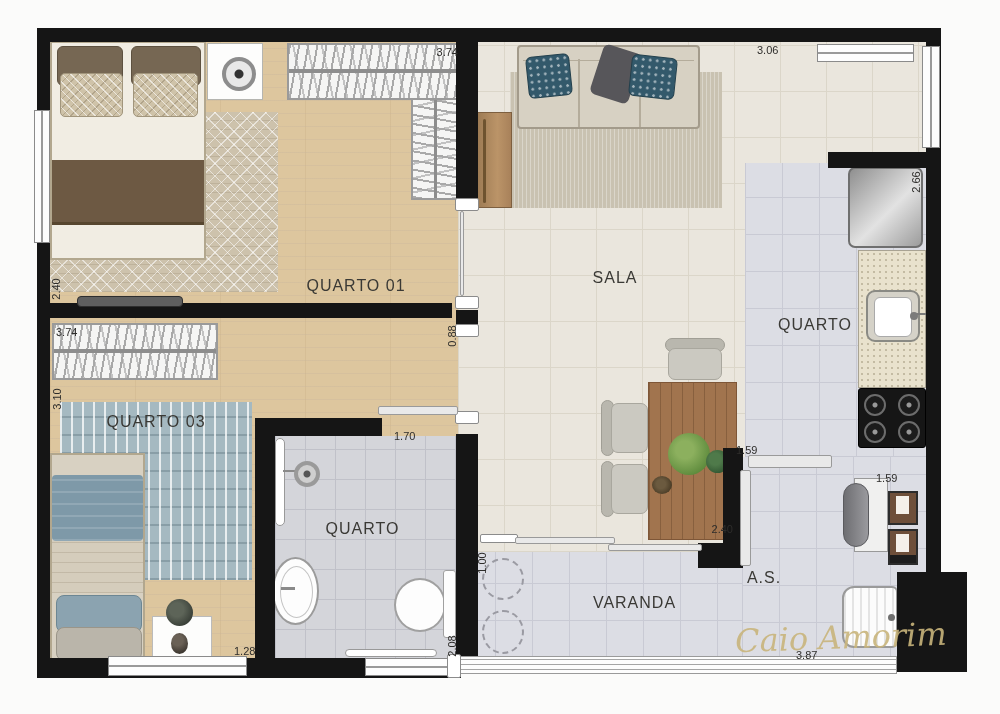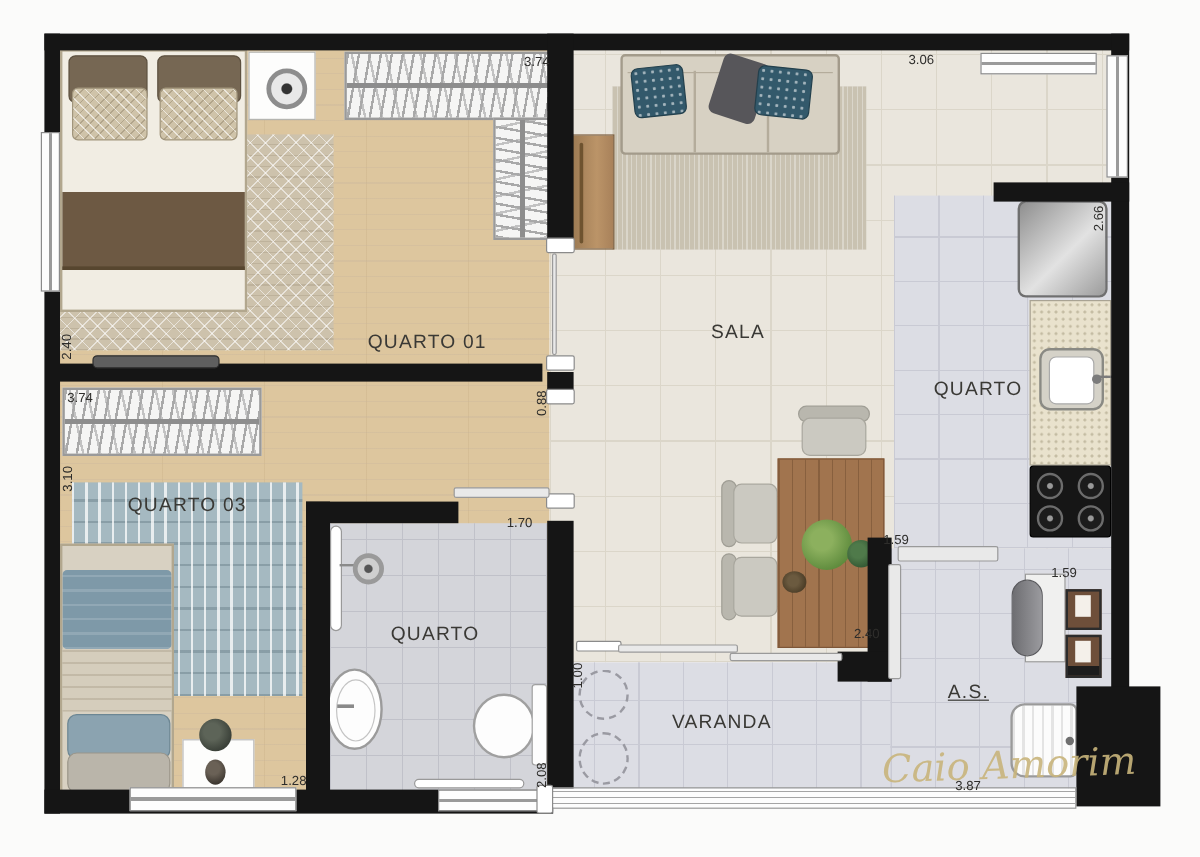--- a/index.html
+++ b/index.html
@@ -203,31 +203,31 @@
   <div class="abs leaf" style="left:515px;top:537px;width:100px;height:7px;"></div>
   <div class="abs leaf" style="left:608px;top:544px;width:94px;height:7px;"></div>
   <div class="abs leaf" style="left:748px;top:455px;width:84px;height:13px;"></div>
   <div class="abs leaf" style="left:740px;top:470px;width:11px;height:96px;"></div>
 
   <div class="abs rlabel" style="left:300px;top:238px;width:112px;margin-top:39px;">QUARTO 01</div>
   <div class="abs rlabel" style="left:100px;top:413px;width:112px;">QUARTO 03</div>
   <div class="abs rlabel" style="left:580px;top:269px;width:70px;">SALA</div>
   <div class="abs rlabel" style="left:770px;top:316px;width:90px;">QUARTO</div>
   <div class="abs rlabel" style="left:325px;top:520px;width:75px;">QUARTO</div>
-  <div class="abs rlabel" style="left:559px;top:594px;width:85px;">VARANDA</div>
-  <div class="abs rlabel" style="left:786px;top:569px;width:42px;text-decoration:underline;">A.S.</div>
+  <div class="abs rlabel" style="left:592px;top:594px;width:85px;">VARANDA</div>
+  <div class="abs rlabel" style="left:743px;top:569px;width:42px;">A.S.</div>
 
   <div class="abs dim" style="left:414px;top:46px;width:44px;text-align:right;">3.74</div>
   <div class="abs dim" style="left:757px;top:44px;width:40px;">3.06</div>
   <div class="abs dim rot" style="left:894px;top:176px;width:44px;text-align:center;">2.66</div>
   <div class="abs dim rot" style="left:34px;top:283px;width:44px;text-align:center;">2.40</div>
   <div class="abs dim" style="left:56px;top:326px;width:44px;">3.74</div>
   <div class="abs dim rot" style="left:35px;top:393px;width:44px;text-align:center;">3.10</div>
   <div class="abs dim rot" style="left:430px;top:330px;width:44px;text-align:center;">0.88</div>
-  <div class="abs dim" style="left:411px;top:430px;width:44px;text-align:center;">1.70</div>
+  <div class="abs dim" style="left:394px;top:430px;width:44px;text-align:left;">1.70</div>
   <div class="abs dim" style="left:736px;top:444px;width:40px;">1.59</div>
   <div class="abs dim" style="left:876px;top:472px;width:40px;">1.59</div>
   <div class="abs dim" style="left:697px;top:523px;width:36px;text-align:right;z-index:21;">2.40</div>
   <div class="abs dim rot" style="left:460px;top:557px;width:44px;text-align:center;">1.00</div>
   <div class="abs dim rot" style="left:430px;top:640px;width:44px;text-align:center;z-index:21;">2.08</div>
   <div class="abs dim" style="left:234px;top:645px;width:40px;">1.28</div>
   <div class="abs dim" style="left:796px;top:649px;width:44px;">3.87</div>
 
   <div class="abs wm" style="left:735px;top:618px;width:240px;">Caio Amorim</div>
 

